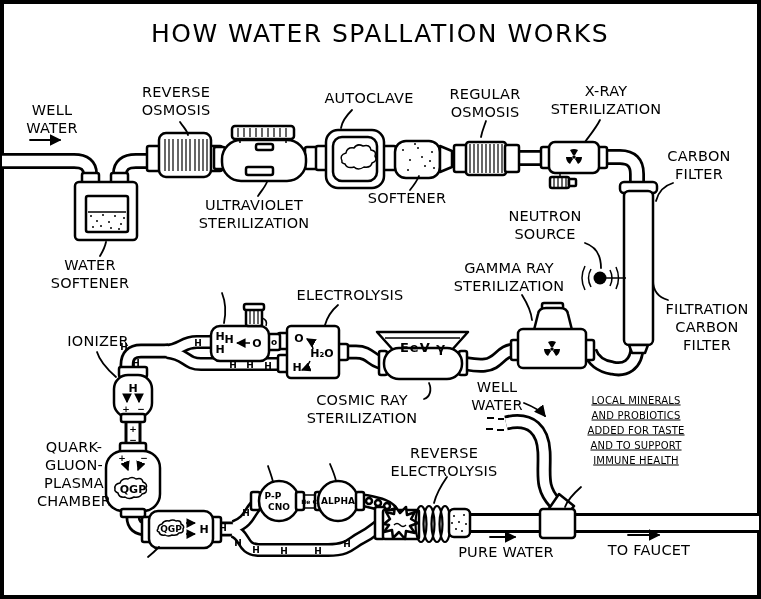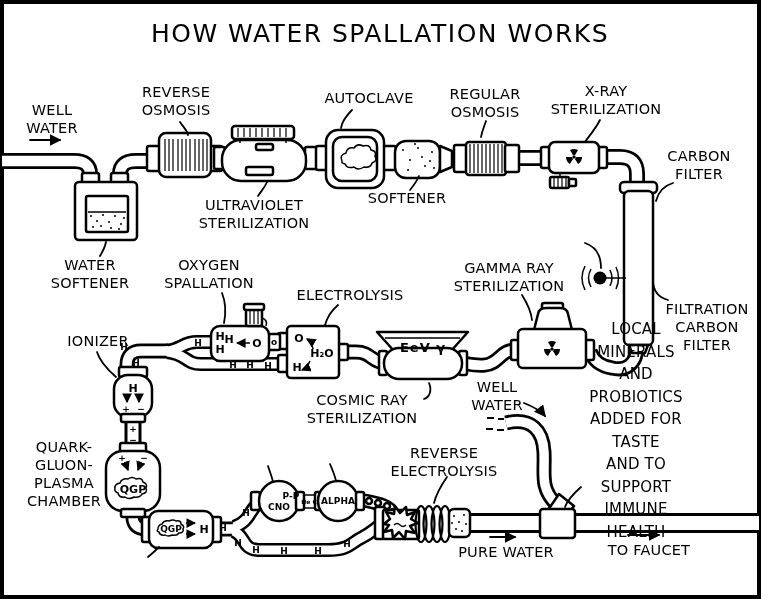--- a/index.html
+++ b/index.html
@@ -3,21 +3,21 @@
 <meta charset="utf-8">
 <style>
   html,body{margin:0;padding:0;background:#fff;}
   .stage{position:relative;width:761px;height:599px;background:#ffffff;
          font-family:"DejaVu Sans",sans-serif;color:#000;overflow:hidden;}
   .stage svg{position:absolute;left:0;top:0;}
   .t{position:absolute;transform:translate(-50%,-50%);text-align:center;
      white-space:pre-line;color:#000;}
   .ti{font-size:25px;letter-spacing:1.5px;white-space:nowrap;}
   .lb{font-size:14.5px;line-height:1.25;letter-spacing:.2px;}
-  .lb2{font-size:15px;line-height:1.5;letter-spacing:.2px;}
+  .lb2{font-size:10px;line-height:1.5;letter-spacing:.2px;text-decoration:underline;}
   .dt{font-size:11px;font-weight:bold;white-space:nowrap;}
   .bg{font-size:13px;font-weight:bold;white-space:nowrap;letter-spacing:1px;}
   .m{font-size:9px;font-weight:bold;white-space:nowrap;}
   .tiny{font-size:6px;font-weight:bold;white-space:nowrap;}
   .pb{fill:none;stroke:#000;stroke-linejoin:round;}
   .pw{fill:none;stroke:#fff;stroke-linejoin:round;}
   .dev{fill:#fff;stroke:#000;stroke-width:2.5;stroke-linejoin:round;}
   .ln{fill:none;stroke:#000;stroke-width:1.5;}
   .ld{fill:none;stroke:#000;stroke-width:1.8;stroke-linecap:round;}
   .rib{stroke:#000;stroke-width:1.2;}
@@ -380,41 +380,41 @@
   <div class="t lb" style="left:254px;top:214px">ULTRAVIOLET
 STERILIZATION</div>
   <div class="t lb" style="left:369px;top:98px">AUTOCLAVE</div>
   <div class="t lb" style="left:407px;top:198px">SOFTENER</div>
   <div class="t lb" style="left:485px;top:103px">REGULAR
 OSMOSIS</div>
   <div class="t lb" style="left:606px;top:100px">X-RAY
 STERILIZATION</div>
   <div class="t lb" style="left:699px;top:165px">CARBON
 FILTER</div>
+  <div class="t lb" style="left:545px;top:225px">NEUTRON
+SOURCE</div>
   <div class="t lb" style="left:707px;top:327px">FILTRATION
 CARBON
 FILTER</div>
   <div class="t lb" style="left:509px;top:277px">GAMMA RAY
 STERILIZATION</div>
   <div class="t lb" style="left:90px;top:274px">WATER
 SOFTENER</div>
-  <div class="t lb" style="left:209px;top:274px">OXYGEN
-SPALLATION</div>
   <div class="t lb" style="left:350px;top:295px">ELECTROLYSIS</div>
   <div class="t lb" style="left:98px;top:341px">IONIZER</div>
   <div class="t lb" style="left:362px;top:409px">COSMIC RAY
 STERILIZATION</div>
   <div class="t lb" style="left:497px;top:396px">WELL
 WATER</div>
   <div class="t lb2" style="left:636px;top:430px">LOCAL MINERALS
 AND PROBIOTICS
 ADDED FOR TASTE
 AND TO SUPPORT
 IMMUNE HEALTH</div>
-  <div class="t lb" style="left:64px;top:474px">QUARK-
+  <div class="t lb" style="left:74px;top:474px">QUARK-
 GLUON-
 PLASMA
 CHAMBER</div>
   <div class="t lb" style="left:444px;top:462px">REVERSE
 ELECTROLYSIS</div>
   <div class="t lb" style="left:506px;top:552px">PURE WATER</div>
   <div class="t lb" style="left:649px;top:550px">TO FAUCET</div>
 
   <span class="t bg" style="left:423px;top:347px">EeV γ</span>
   <span class="t dt" style="left:220px;top:336px">H</span>
@@ -428,21 +428,21 @@
   <span class="t dt" style="left:133px;top:388px">H</span>
   <span class="t m" style="left:126px;top:409px">+</span>
   <span class="t m" style="left:141px;top:409px">−</span>
   <span class="t m" style="left:133px;top:429px">+</span>
   <span class="t m" style="left:133px;top:440px">−</span>
   <span class="t m" style="left:122px;top:458px">+</span>
   <span class="t m" style="left:144px;top:458px">−</span>
   <span class="t dt" style="left:133px;top:489px">QGP</span>
   <span class="t m" style="left:171px;top:529px">QGP</span>
   <span class="t dt" style="left:204px;top:529px">H</span>
-  <span class="t m" style="left:291px;top:496px">P-P</span>
+  <span class="t m" style="left:273px;top:496px">P-P</span>
   <span class="t m" style="left:279px;top:507px">CNO</span>
   <span class="t m" style="left:338px;top:501px">ALPHA</span>
   <span class="t tiny" style="left:309px;top:501px">He C</span>
 
   <span class="t m" style="left:198px;top:343px">H</span>
   <span class="t m" style="left:124px;top:347px">H</span>
   <span class="t m" style="left:136px;top:363px">H</span>
   <span class="t m" style="left:233px;top:365px">H</span>
   <span class="t m" style="left:250px;top:365px">H</span>
   <span class="t m" style="left:268px;top:366px">H</span>

